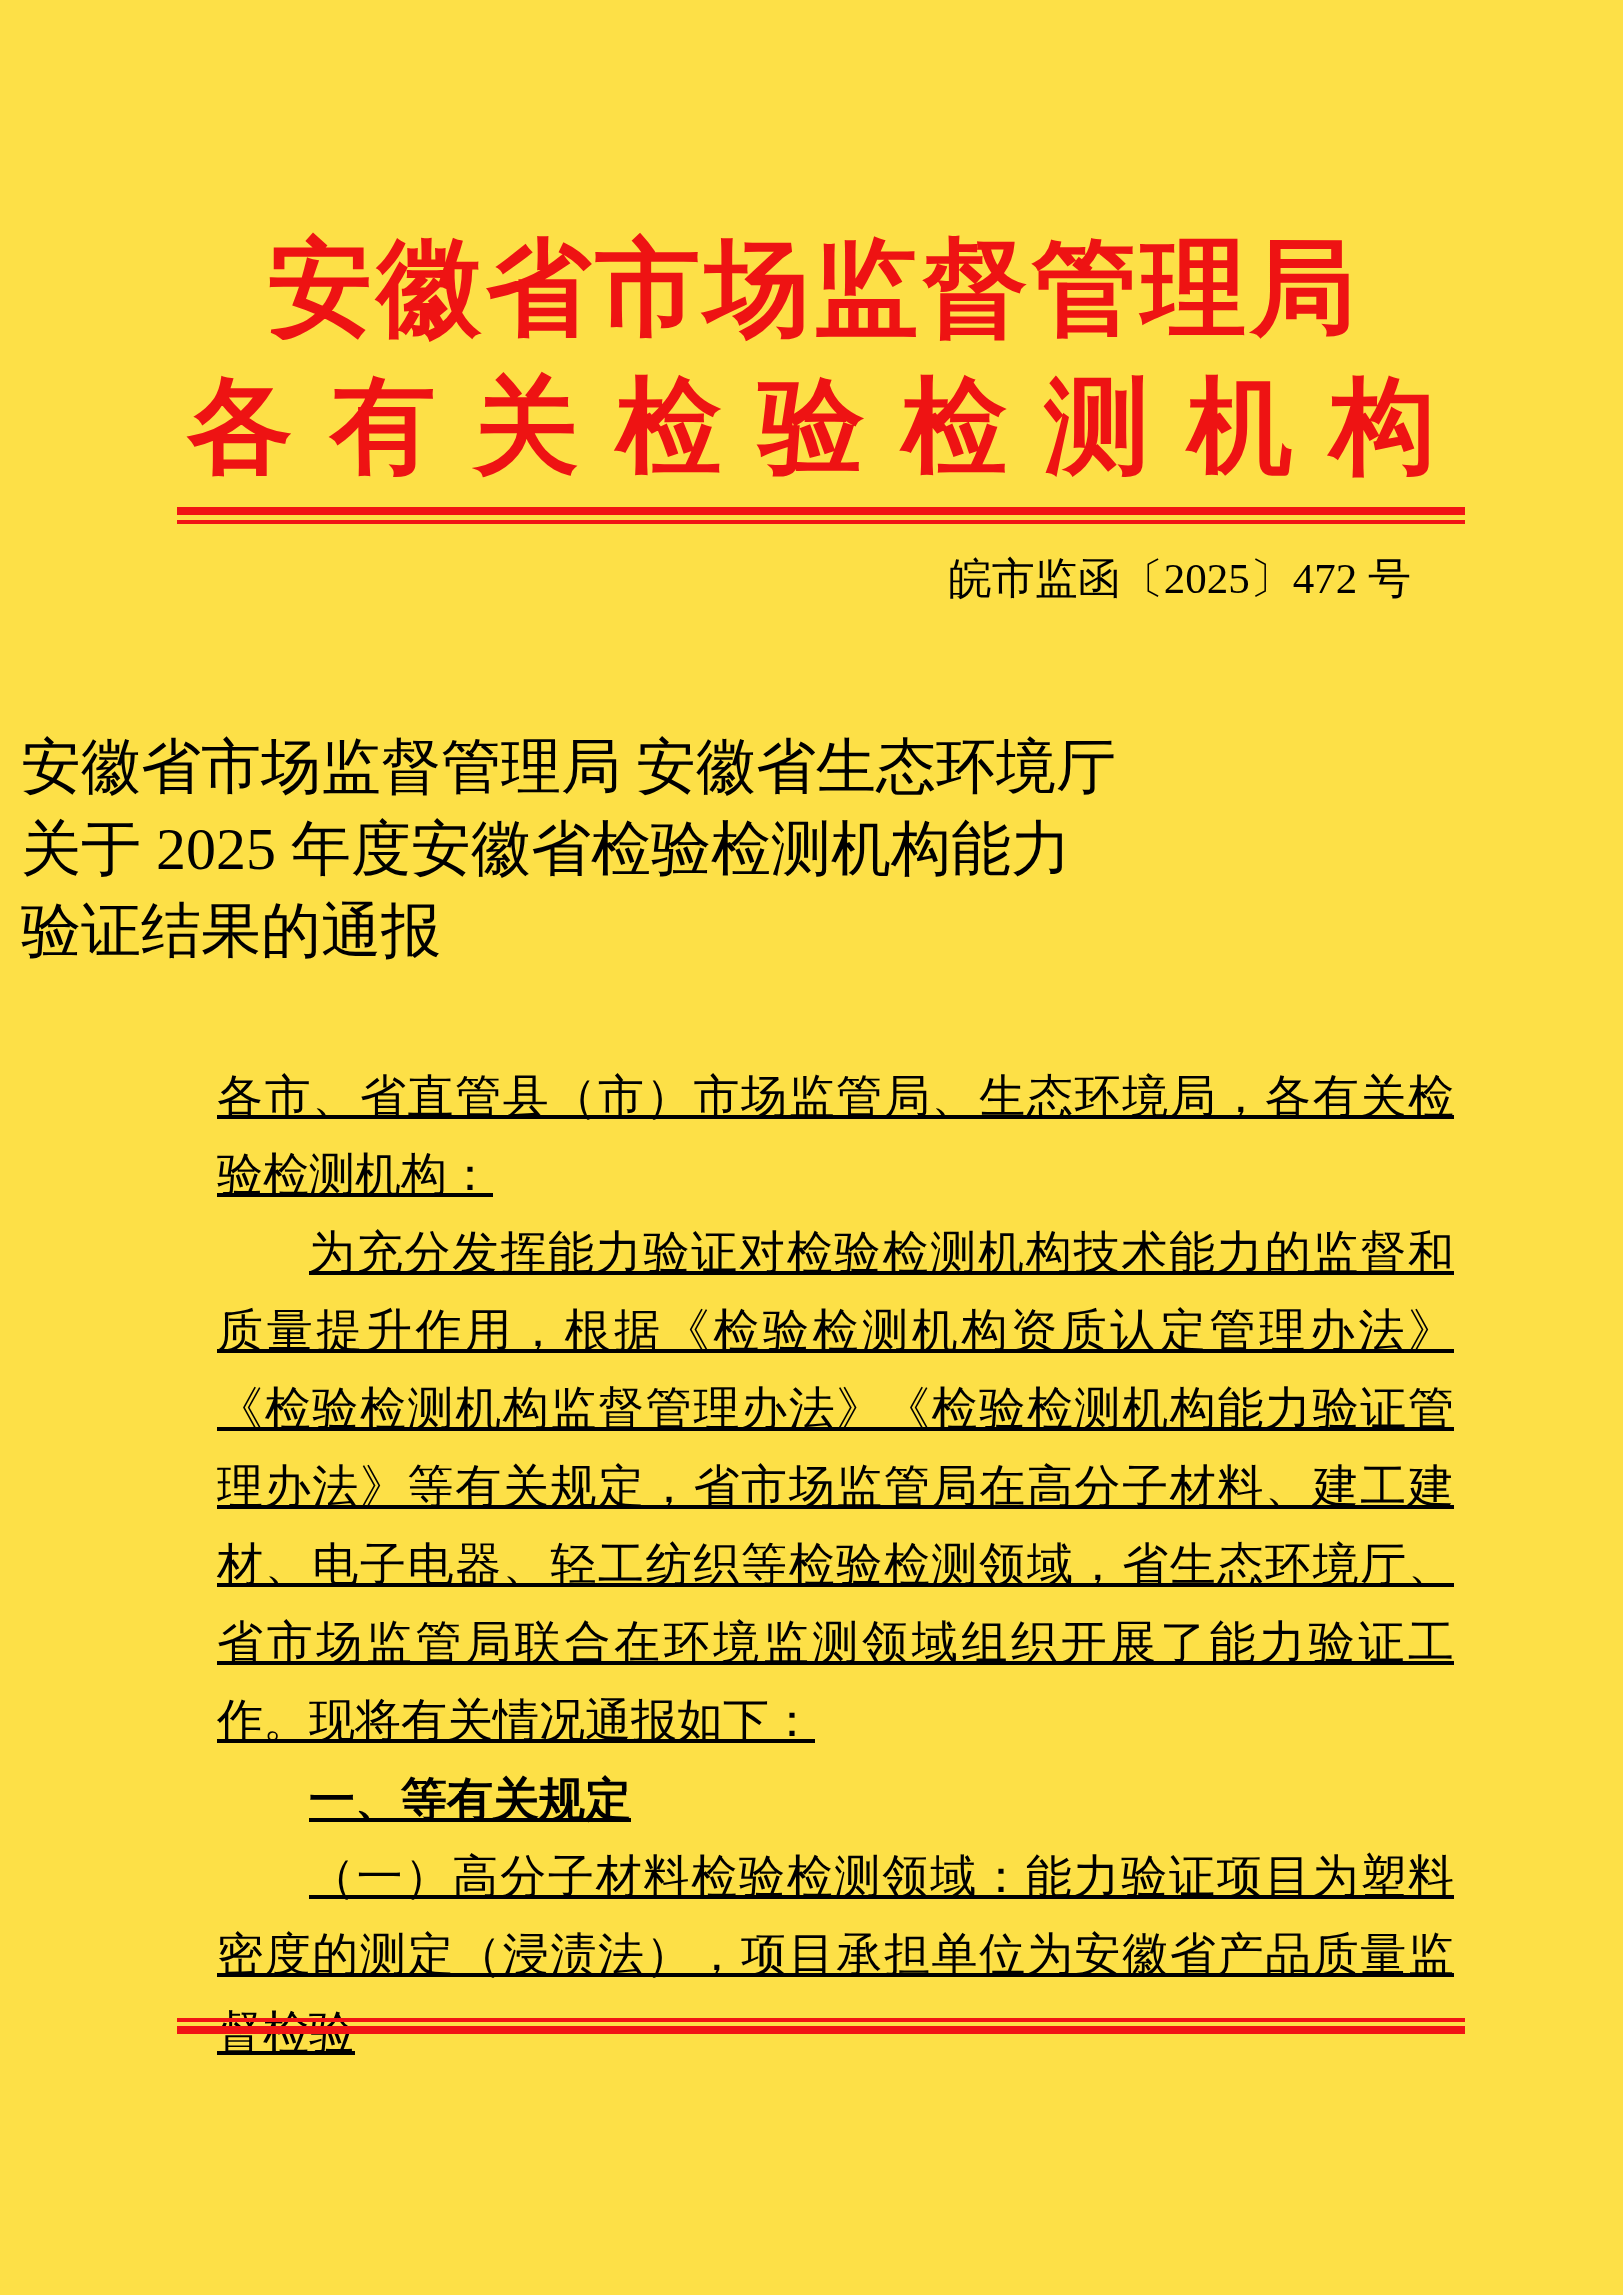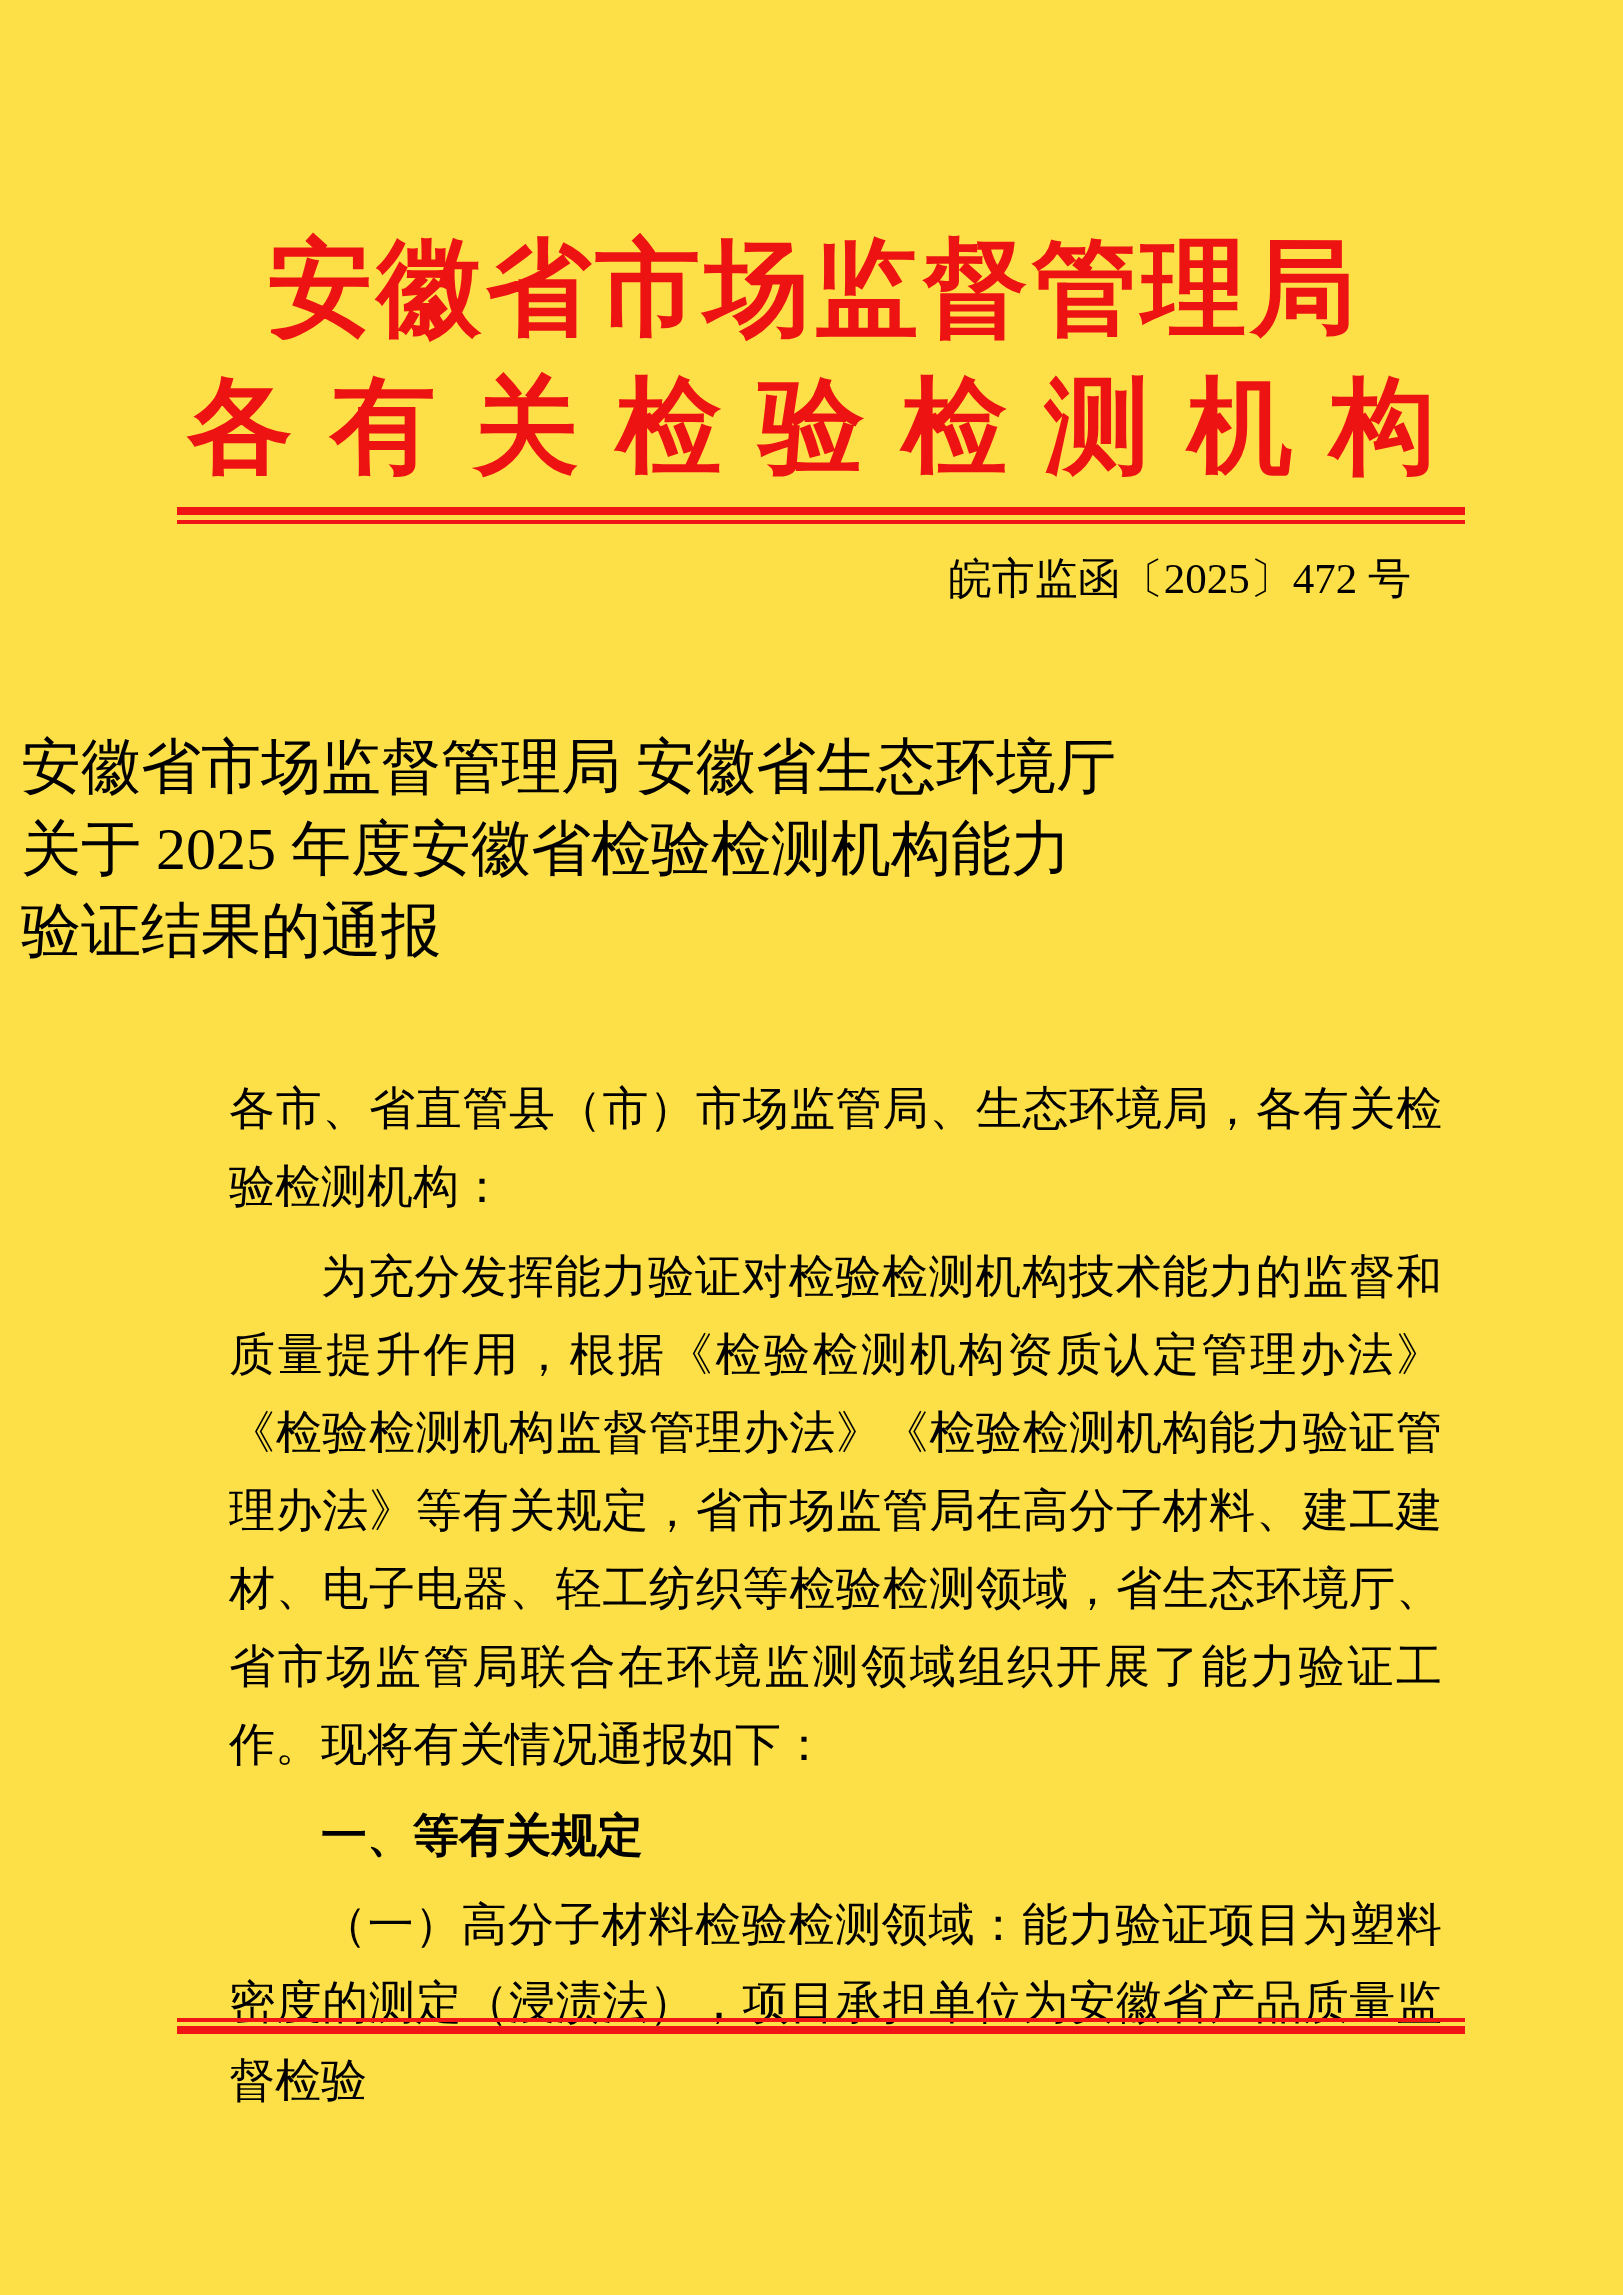--- a/index.html
+++ b/index.html
@@ -83,22 +83,23 @@
     position: absolute;
     top: 1058px;
     left: 217px;
     width: 1237px;
     font-size: 46px;
     line-height: 78px;
     text-align: justify;
     text-justify: inter-ideograph;
   }
   .body-block p {
-    margin: 12px;
+    margin: 0;
     padding: 0;
+    text-decoration: underline;
   }
   .indent { text-indent: 2em; }
   .section-heading {
     font-family: "Liberation Sans", sans-serif;
     font-weight: 700;
     text-indent: 2em;
   }
 </style>
 </head>
 <body>

